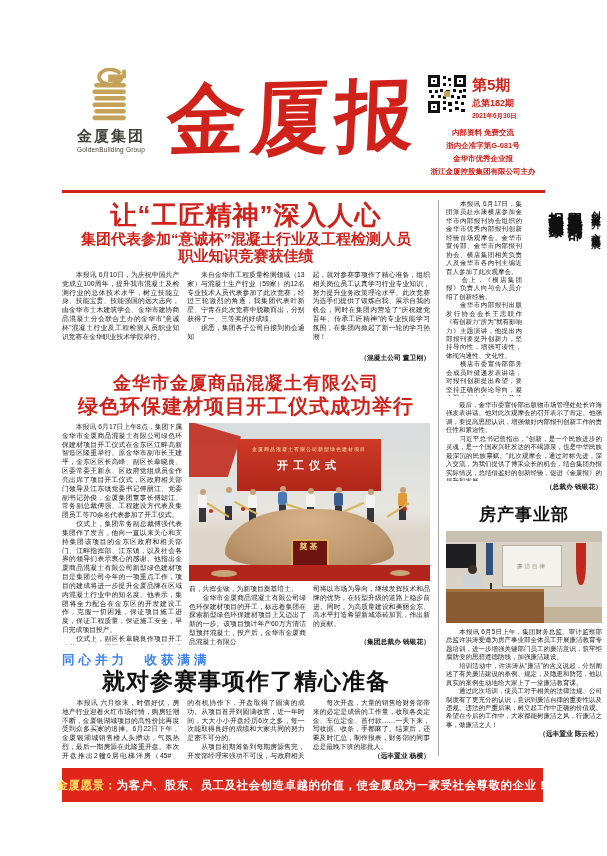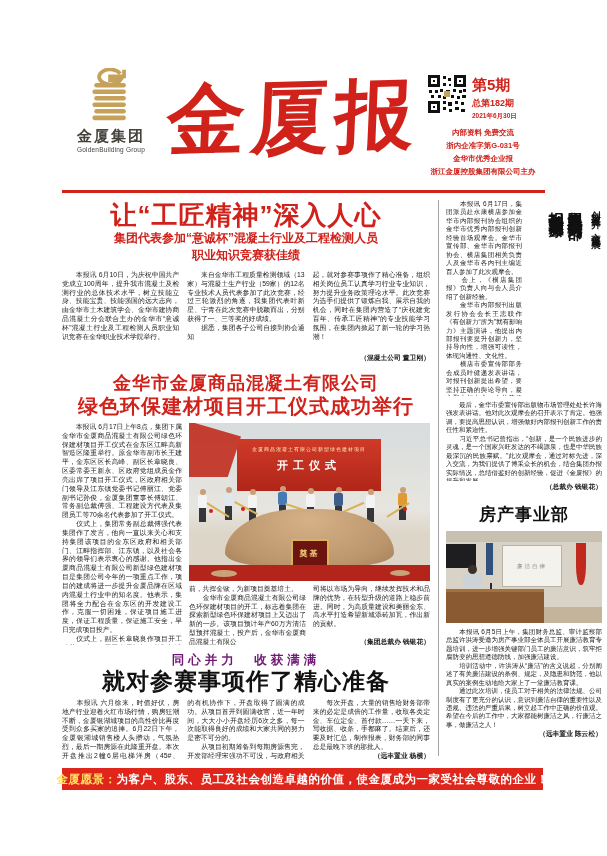--- a/index.html
+++ b/index.html
@@ -31,21 +31,21 @@
   .side-col { position:absolute; left:438px; top:200px; width:164px; height:556px;
     border-left:1px solid #a3a3a3; padding-left:7px; }
 
   .bodytxt { font-size:6.8px; line-height:1.3; text-align:justify; color:#222;
     white-space:pre-line; overflow:hidden; }
   .byline { text-align:right; font-size:6.8px; font-weight:bold; color:#222; white-space:nowrap; }
 
   
   .a1-head { font-size:26px; line-height:30px; font-weight:900; color:#d0221b;
     text-align:center; letter-spacing:1px; }
-  .a1-sub { font-size:12px; line-height:17px; font-weight:bold; color:#d0221b; text-align:center; }
+  .a1-sub { font-size:15px; line-height:17px; font-weight:bold; color:#d0221b; text-align:center; }
   .a1-body { display:flex; gap:8px; margin-top:7px; height:92px; }
   .a1-body .c { flex:1; display:flex; flex-direction:column; }
   .a1-body .bodytxt { flex:1; }
 
   
   .a2 { margin-top:9px; }
   .a2-head1 { font-size:18px; line-height:22px; font-weight:900; color:#d0221b; text-align:center; letter-spacing:1px; }
   .a2-head2 { font-size:20px; line-height:24px; font-weight:900; color:#d0221b; text-align:center; letter-spacing:1px; }
   .a2-body { display:flex; gap:7px; margin-top:5px; height:222px; }
   .a2-c1 { width:120px; }
@@ -67,29 +67,29 @@
   .fig { position:absolute; width:11px; height:36px; }
   .fig .head { width:6px; height:6px; border-radius:50%; background:#c99f79; margin:0 auto; }
   .fig .torso { width:9px; height:13px; margin:0 auto; border-radius:2px; }
   .fig .legs { width:7px; height:14px; margin:0 auto; background:#35353c; }
   .shovel { position:absolute; width:26px; height:2px; background:#d9b258; }
   .ribbon { position:absolute; width:4px; height:4px; border-radius:50%; background:#d0221b; }
   .p1-mound { position:absolute; left:36px; right:36px; bottom:14px; height:58px;
     background:radial-gradient(ellipse at 50% 20%, #d6b086 0%, #bb956c 70%, #a8805a 100%);
     border-radius:55% 55% 40% 40% / 95% 95% 30% 30%; }
   .p1-plaque { position:absolute; left:50%; top:30px; transform:translateX(-50%); width:38px; height:28px;
-    background:#6e1410; border:2px solid #d9b258; display:flex; align-items:center; justify-content:center; }
+    background:#6e1410; border:2px solid #d9b258; display:flex; align-items:flex-start; justify-content:center; }
   .p1-plaque span { color:#e8c878; font-size:8px; font-weight:bold; letter-spacing:2px; }
   .p1-carpet { position:absolute; left:0; right:0; bottom:0; height:16px; background:#b3241b; }
   .p1-sand1 { position:absolute; left:22px; bottom:4px; width:26px; height:7px; border-radius:50%; background:#c7a378; }
   .p1-sand2 { position:absolute; right:20px; bottom:5px; width:20px; height:6px; border-radius:50%; background:#c7a378; }
 
   
   .a3 { margin-top:8px; }
-  .a3-kicker { font-size:12.5px; line-height:15px; font-weight:bold; color:#701a75; text-align:center; letter-spacing:4px; }
+  .a3-kicker { font-size:12.5px; line-height:15px; font-weight:bold; color:#3b82f6; letter-spacing:4px; }
   .a3-head { font-size:23px; line-height:26px; font-weight:900; color:#111; text-align:center; letter-spacing:1px; }
   .a3-body { display:flex; gap:8px; margin-top:5px; height:62px; }
   .a3-body .c { flex:1; display:flex; flex-direction:column; }
   .a3-body .bodytxt { flex:1; }
 
   
   .s1-top { display:flex; height:196px; overflow:hidden; }
   .s1-text { width:76px; }
   .s1-heads { flex:1; writing-mode:vertical-rl; text-orientation:upright; padding-left:2px; }
   .s1-eyebrow { font-size:9.5px; font-weight:bold; color:#111; letter-spacing:2px; padding-top:3px; margin-left:5px; }
@@ -110,21 +110,21 @@
     border-radius:0 0 45% 45%; }
   .p2-flag-blue { position:absolute; left:40px; top:12px; width:7px; height:32px; background:#31507c; }
   .p2-head { position:absolute; left:22px; top:34px; width:9px; height:9px; border-radius:50%; background:#3a3028; }
   .p2-torso { position:absolute; left:17px; top:43px; width:19px; height:13px; border-radius:2px; background:#cdd2d6; }
   .p2-desk { position:absolute; left:0; bottom:0; width:98px; height:34px; background:#8a5a33;
     border-top:3px solid #a5713f; }
   .p2-floor { position:absolute; right:0; bottom:0; width:58px; height:16px; background:#c5b49c; }
   .p2-mic { position:absolute; left:44px; bottom:32px; width:2px; height:8px; background:#2a2a2a; }
 
   
-  .banner { position:absolute; left:62px; top:768px; width:481px; height:22px; background:#e0251b;
+  .banner { position:absolute; left:62px; top:768px; width:481px; height:34px; background:#e0251b;
     display:flex; align-items:center; justify-content:center; white-space:nowrap;text-align:right; }
   .banner-label { color:#ffe462; font-size:11.5px; font-weight:bold; letter-spacing:.5px; }
   .banner-text { color:#ffffff; font-size:11.5px; font-weight:bold; letter-spacing:.5px; }
 </style>
 </head>
 <body>
 
 <div class="page">
 
   <div class="masthead">

